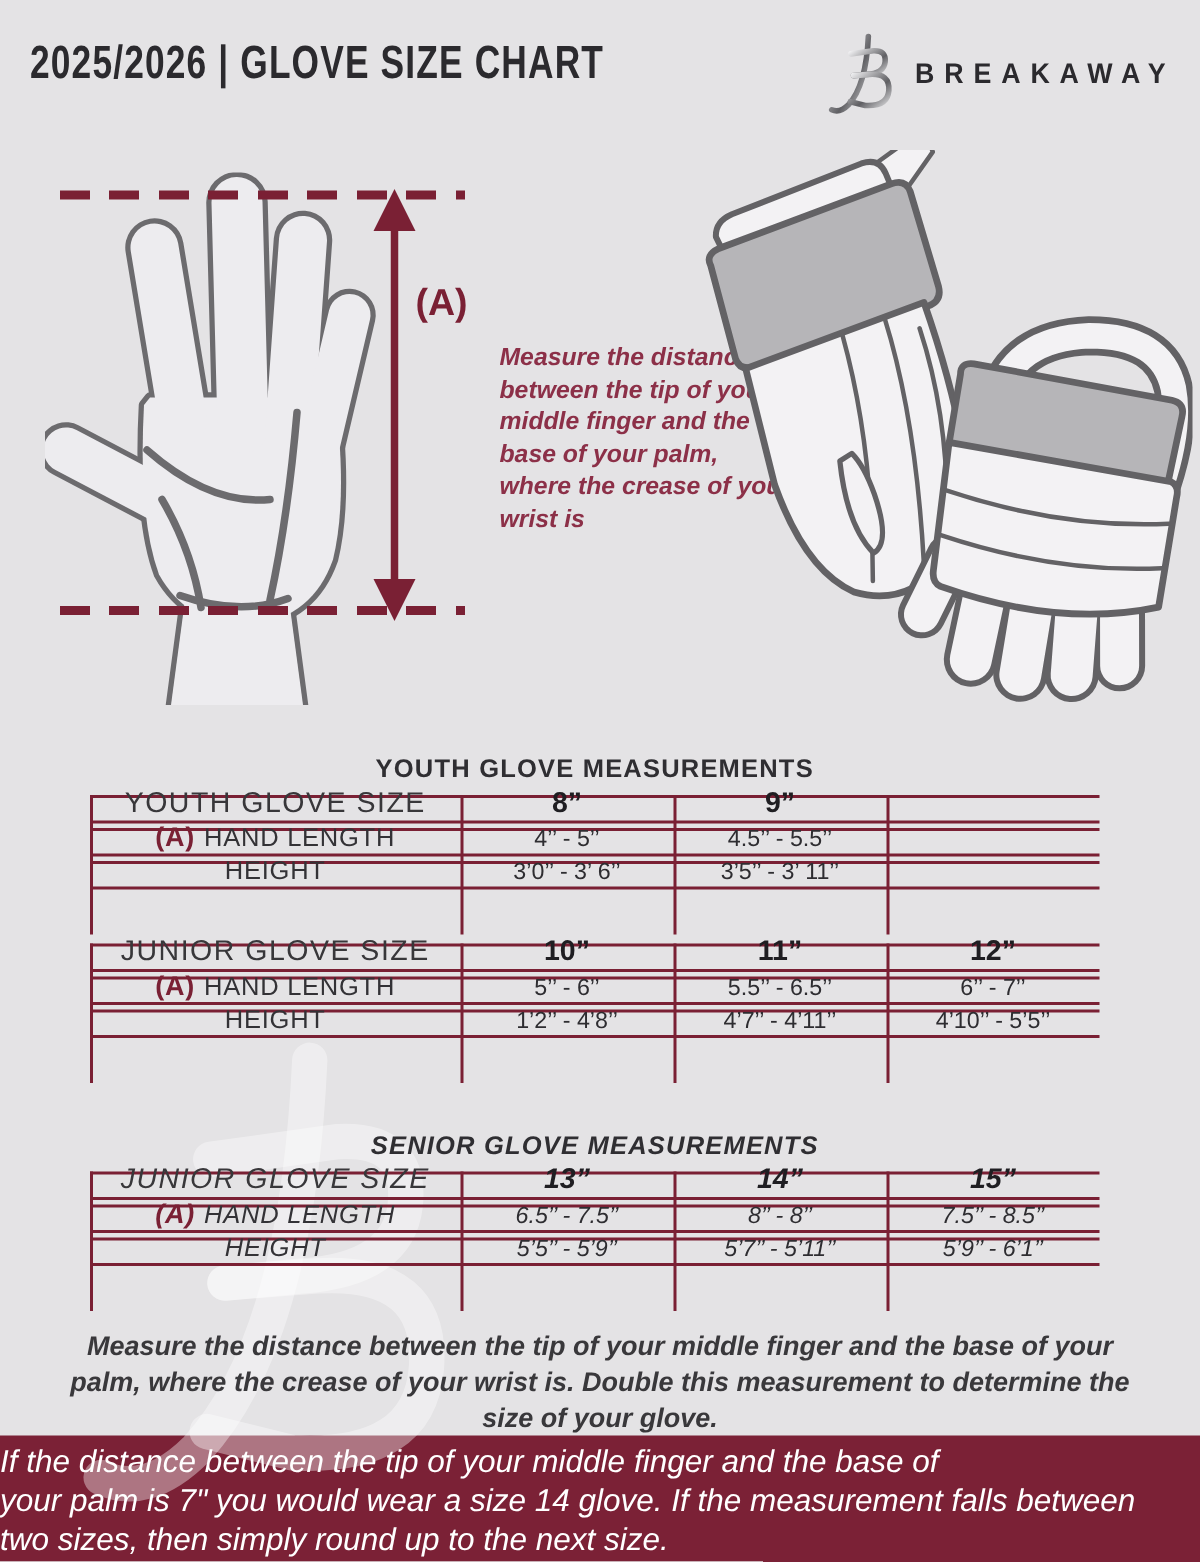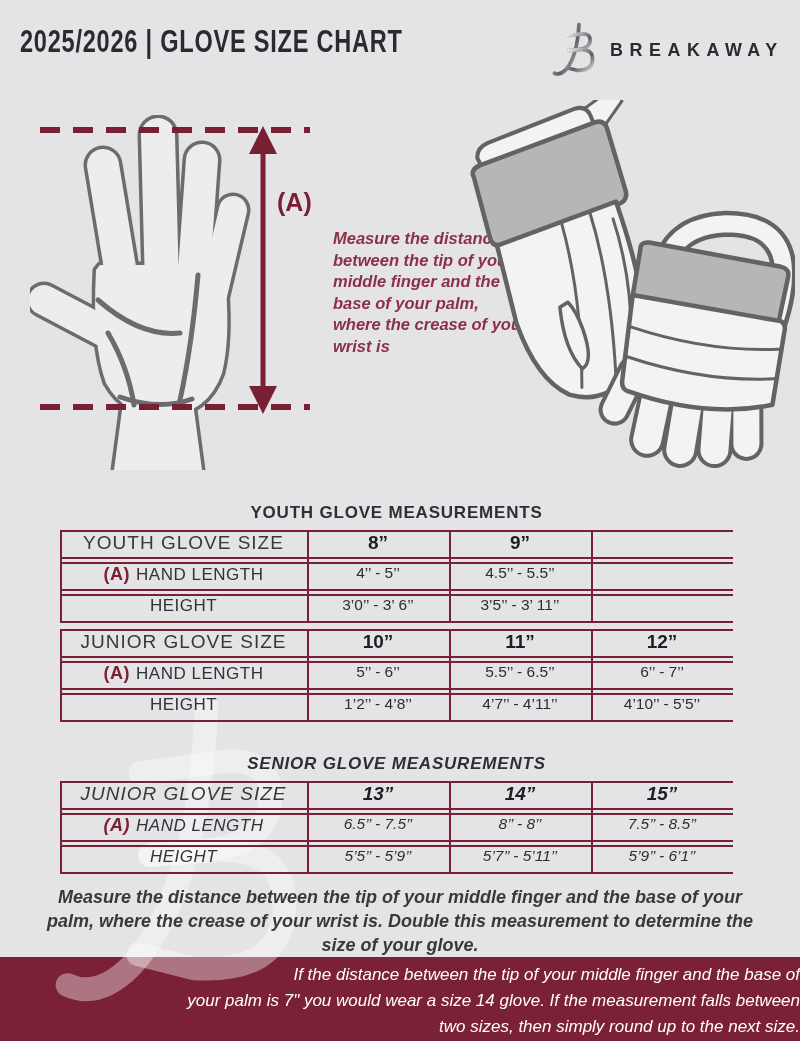--- a/index.html
+++ b/index.html
@@ -39,23 +39,23 @@
   }
 
   
   .tbl{left:60px;width:673px;z-index:2;}
   .tbl-title{
     text-align:center;font-size:17px;font-weight:700;letter-spacing:0.8px;
     color:#2f2e32;height:21px;margin-bottom:6px;
   }
   .rows{position:relative;}
   .t-row{
-    display:flex;height:29px;box-sizing:border-box;
+    display:flex;height:19px;box-sizing:border-box;
     border-top:2px solid #7a2034;border-bottom:2px solid #7a2034;
-    margin-bottom:3px;align-items:flex-start;
+    margin-bottom:3px;align-items:flex-end;
   }
   .t-row:last-child{margin-bottom:0;}
   .vline{position:absolute;top:0;width:2px;height:93px;background:#7a2034;z-index:3;}
   .v0{left:0;} .v1{left:247px;} .v2{left:389px;} .v3{left:531px;}
   .c-label{width:247px;text-align:center;}
   .c-val{width:142px;text-align:center;}
   .size-label{font-size:19px;letter-spacing:1px;color:#38373a;}
   .size-val{font-size:19px;font-weight:700;color:#1f1e22;}
   .row-label{font-size:17px;letter-spacing:0.5px;color:#333236;}
   .a-prefix{font-size:18px;font-weight:700;color:#7a2034;margin-right:6px;}
@@ -66,22 +66,22 @@
   .footer-note{
     left:0;top:885px;width:800px;text-align:center;z-index:2;
     font-size:18px;line-height:24px;font-weight:700;font-style:italic;
     color:#39383b;white-space:pre-line;
   }
   .banner{
     left:0;top:957px;width:800px;height:84px;background:#7b2136;z-index:0;
   }
   .banner-text{
     position:relative;z-index:2;margin:0;padding-top:5px;
-    text-align:right;color:#ffffff;
-    font-size:17px;line-height:26px;font-style:italic;font-weight:500;
+    text-align:left;color:#ffffff;
+    font-size:21px;line-height:26px;font-style:italic;font-weight:500;
     white-space:pre-line;
   }
   .watermark{left:40px;top:688px;z-index:1;pointer-events:none;}
   .figure-layer{z-index:2;}
 </style>
 </head>
 <body>
 
 <div class="abs main-title">2025/2026  |  GLOVE SIZE CHART</div>
 

